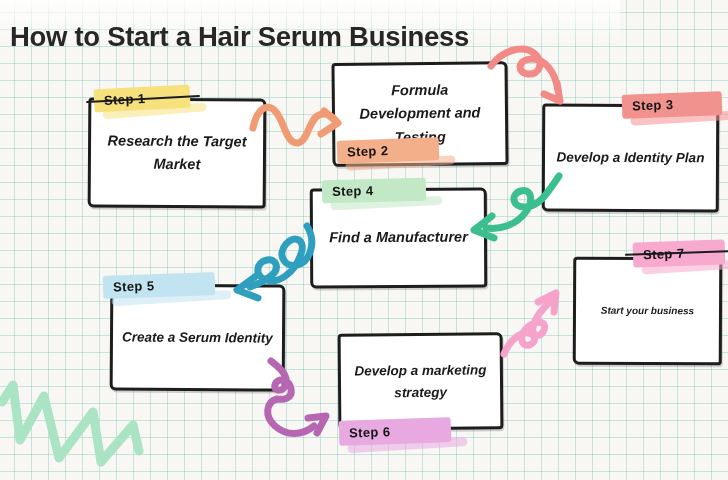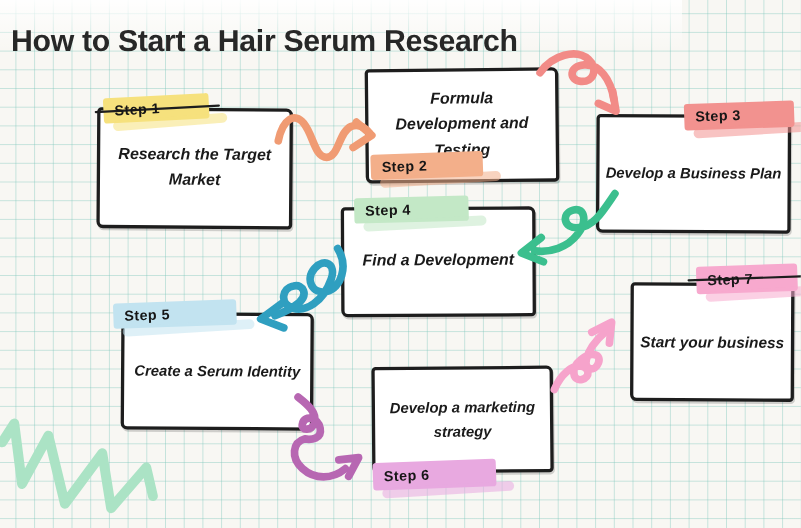--- a/index.html
+++ b/index.html
@@ -28,21 +28,21 @@
     border-radius:4px 6px 4px 6px;box-sizing:border-box;
     display:flex;align-items:center;justify-content:center;text-align:center;
     padding:8px 12px;color:#1a1a1a;font-weight:bold;font-style:italic;
     font-size:14.5px;line-height:1.6;z-index:1;
     box-shadow:1px 2px 0 rgba(20,20,20,.18);
   }
   .nowrap{white-space:nowrap;}
   .card.c3{font-size:13.5px;}
   .card.c5{font-size:13.5px;}
   .card.c6{font-size:13.5px;}
-  .card.c7{font-size:14px;}
+  .card.c7{font-size:10px;}
   .tag{
     position:absolute;z-index:3;display:flex;align-items:center;
     padding:2px 10px 3px 10px;border-radius:3px;
     font-weight:bold;font-size:13px;letter-spacing:.4px;color:#161616;
     box-sizing:border-box;
   }
   .tag::after{
     content:"";position:absolute;left:8px;right:-16px;bottom:-6px;height:9px;
     background:inherit;opacity:.55;border-radius:5px;transform:rotate(-1.5deg);
     z-index:-1;
@@ -52,45 +52,45 @@
     background:#1d1d1d;z-index:-1;border-radius:2px;
   }
   .arrow{position:absolute;z-index:2;}
   .arrow svg{display:block;overflow:visible;}
 </style>
 </head>
 <body>
 
 <div class="paper-fade"></div>
 
-<h1 class="title">How to Start a Hair Serum Research</h1>
+<h1 class="title">How to Start a Hair Serum Business</h1>
 
 <div class="card" style="left:88px;top:98px;width:178px;height:110px;transform:rotate(.4deg);">
   <span>Research the Target Market</span>
 </div>
 <div class="tag t1" style="left: 94px; top: 87px; width: 96px; height: 23px; transform: rotate(-3deg); background-color: rgb(246, 225, 125);">
   <span>Step 1</span>
 </div>
 
 <div class="card" style="left:332px;top:62px;width:176px;height:104px;transform:rotate(-.6deg);">
   <span>Formula Development and Testing</span>
 </div>
 <div class="tag" style="left: 337px; top: 139px; width: 102px; height: 23px; transform: rotate(-2deg); background-color: rgb(243, 175, 138);">
   <span>Step 2</span>
 </div>
 
 <div class="card c3 nowrap" style="left:542px;top:104px;width:177px;height:108px;transform:rotate(.3deg);">
-  <span>Develop a Business Plan</span>
+  <span>Develop a Identity Plan</span>
 </div>
 <div class="tag" style="left: 622px; top: 93px; width: 100px; height: 24px; transform: rotate(-2deg); background-color: rgb(242, 146, 143);">
   <span>Step 3</span>
 </div>
 
 <div class="card" style="left:310px;top:188px;width:177px;height:100px;transform:rotate(-.3deg);">
-  <span>Find a Development</span>
+  <span>Find a Manufacturer</span>
 </div>
 <div class="tag" style="left: 322px; top: 179px; width: 104px; height: 23px; transform: rotate(-1.5deg); background-color: rgb(195, 232, 198);">
   <span>Step 4</span>
 </div>
 
 <div class="card c5 nowrap" style="left:110px;top:284px;width:175px;height:107px;transform:rotate(.4deg);">
   <span>Create a Serum Identity</span>
 </div>
 <div class="tag" style="left: 103px; top: 274px; width: 112px; height: 23px; transform: rotate(-2deg); background-color: rgb(194, 227, 240);">
   <span>Step 5</span>

